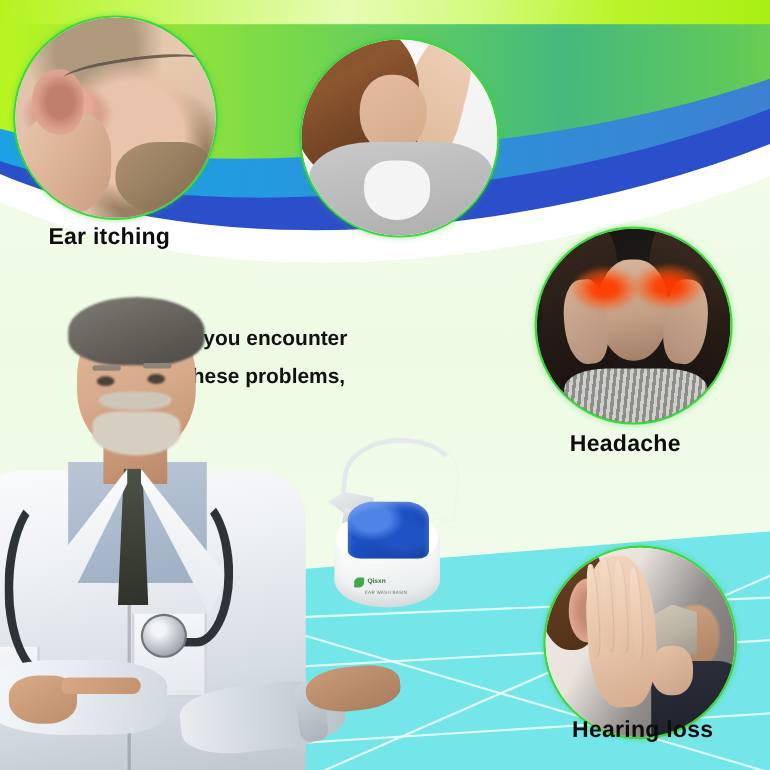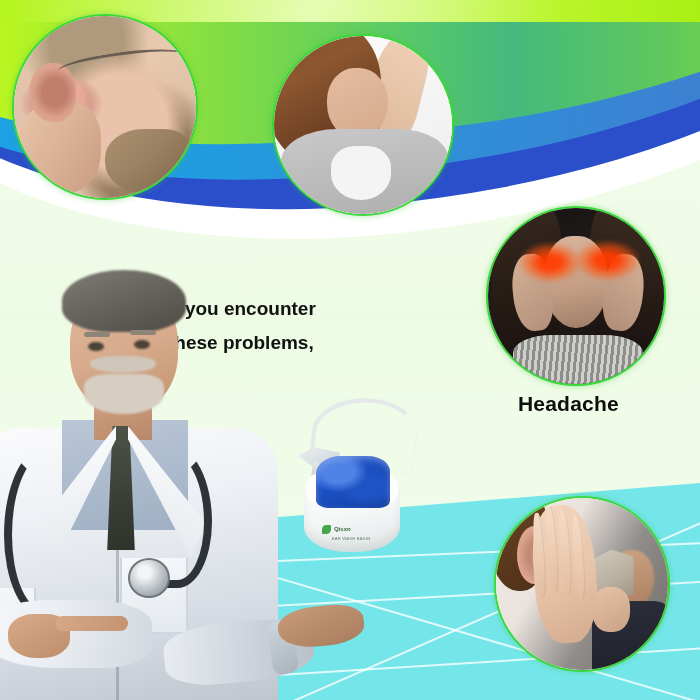--- a/index.html
+++ b/index.html
@@ -406,20 +406,21 @@
   <div class="floor-fade"></div>
 
   <div class="circle" style="left:12px;top:14px;width:182px;height:182px;">
     <div class="photo ph-ear">
       <div class="hand"></div>
         <div class="ear"></div>
       <div class="glasses"></div>
         <div class="beard"></div>
     </div>
   </div>
+  <div class="caption cap-ear">Ear itching</div>
 
   <div class="circle" style="left:272px;top:34px;width:178px;height:178px;">
     <div class="photo ph-diz">
       <div class="armL"></div>
         <div class="armR"></div>
       <div class="hair"></div>
         <div class="face"></div>
       <div class="sweater"></div>
         <div class="collar"></div>
     </div>
@@ -448,20 +449,21 @@
       <div class="horn"></div>
         <div class="handHorn"></div>
       <div class="palm">
         <div class="fing" style="left:4%;"></div>
         <div class="fing" style="left:24%;top:1%;"></div>
         <div class="fing" style="left:45%;top:3%;"></div>
         <div class="fing" style="left:66%;top:8%;"></div>
       </div>
     </div>
   </div>
+  <div class="caption cap-hel">Hearing loss</div>
 
   <div class="message">
     <span class="l1">If you encounter</span>
     <span class="l2">these problems,</span>
   </div>
 
   <div class="doctor">
     <div class="doc-coat"></div>
     <div class="doc-shirt"></div>
     <div class="doc-neck"></div>

